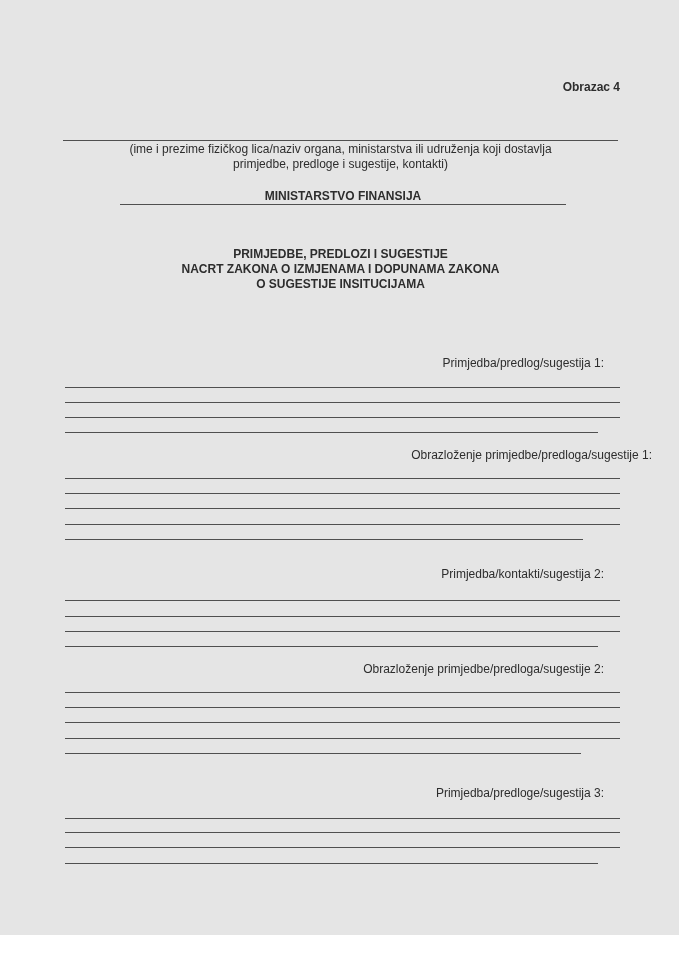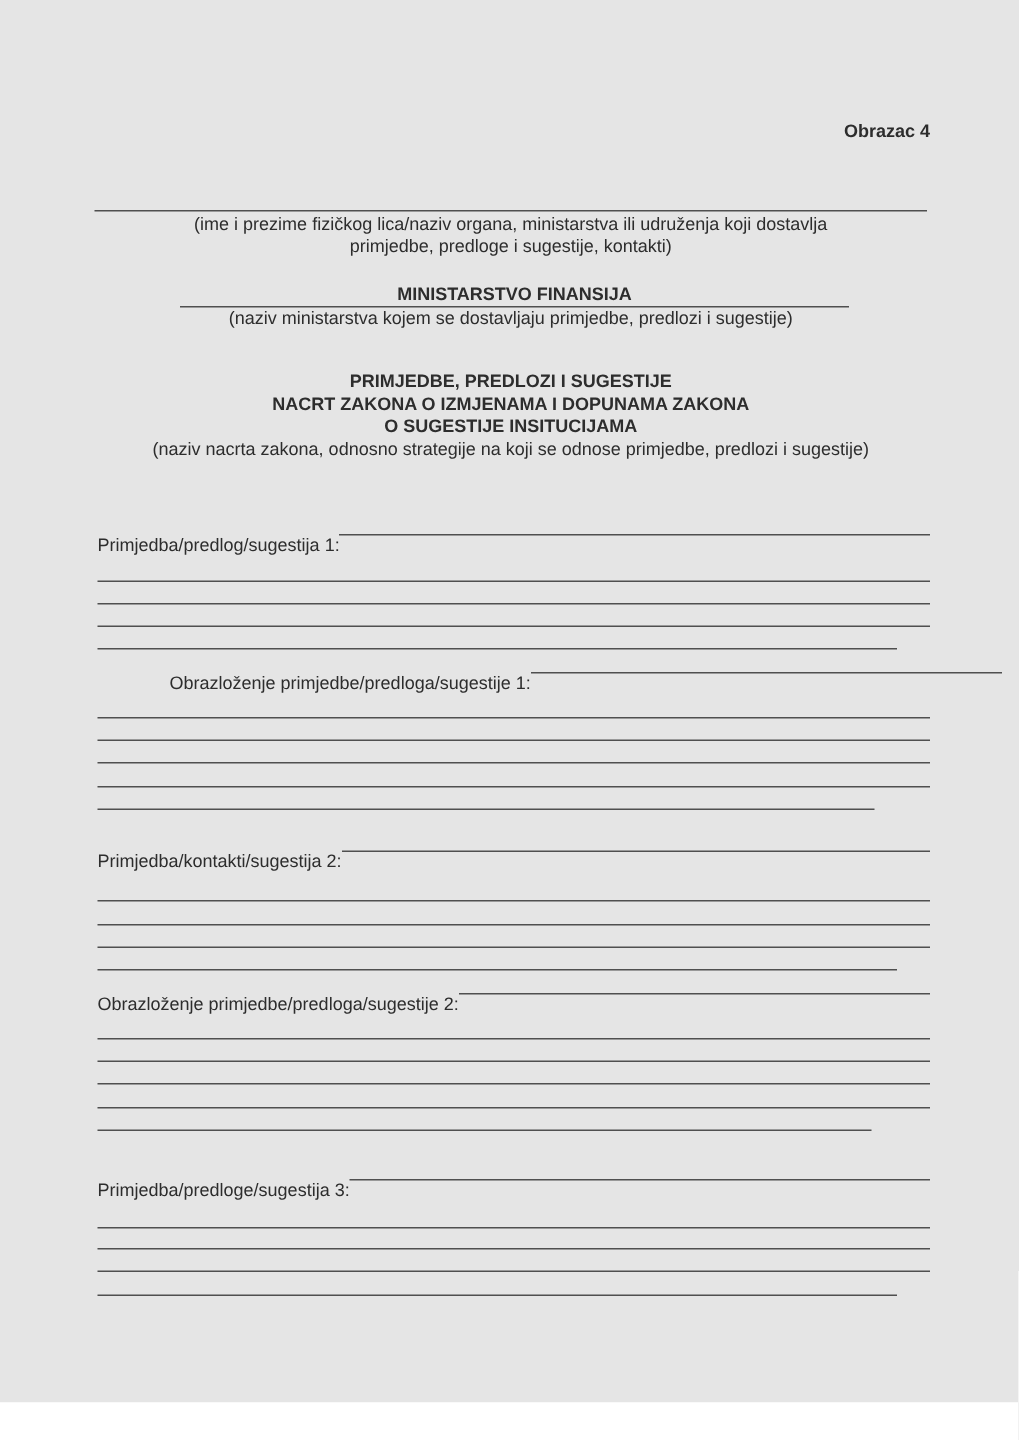--- a/index.html
+++ b/index.html
@@ -44,51 +44,50 @@
     left: 120px;
     width: 446px;
     height: 15px;
     line-height: 15px;
     text-align: center;
     font-weight: bold;
     border-bottom: 1px solid #4f4f4f;
   }
   .label-row {
     position: absolute;
-    left: 65px;
+    left: 49px;
     width: 555px;
     height: 14px;
     display: flex;
-    align-items: flex-start;
+    align-items: flex-end;
     line-height: 14px;
     white-space: nowrap;
+    flex-direction: column;
   }
   .label-row .fill {
     flex: 1;
     border-bottom: 1px solid #4f4f4f;
   }
 </style>
 </head>
 <body>
 
 <div class="page">
 
   <div class="obrazac">Obrazac 4</div>
 
   <div class="rule" style="top:140px; left:63px; width:555px;"></div>
   <div class="abs center" style="top:142px;">(ime i prezime fizičkog lica/naziv organa, ministarstva ili udruženja koji dostavlja</div>
   <div class="abs center" style="top:157px;">primjedbe, predloge i sugestije, kontakti)</div>
 
   <div class="ministry">MINISTARSTVO FINANSIJA</div>
-  <div class="abs center" style="top:205px;">(naziv ministarstva kojem se dostavljaju primjedbe, predlozi i sugestije)</div>
 
   <div class="abs center bold" style="top:247px;">PRIMJEDBE, PREDLOZI I SUGESTIJE</div>
   <div class="abs center bold underlined" style="top:262px;">NACRT ZAKONA O IZMJENAMA I DOPUNAMA ZAKONA</div>
   <div class="abs center bold underlined" style="top:277px;">O SUGESTIJE INSITUCIJAMA</div>
-  <div class="abs center" style="top:292px;">(naziv nacrta zakona, odnosno strategije na koji se odnose primjedbe, predlozi i sugestije)</div>
 
   <div class="label-row" style="top:356px;">
     <span>Primjedba/predlog/sugestija 1:</span>
     <span class="fill"></span>
   </div>
   <div class="rule" style="top:387px; left:65px; width:555px;"></div>
   <div class="rule" style="top:402px; left:65px; width:555px;"></div>
   <div class="rule" style="top:417px; left:65px; width:555px;"></div>
   <div class="rule" style="top:432px; left:65px; width:533px;"></div>
 

